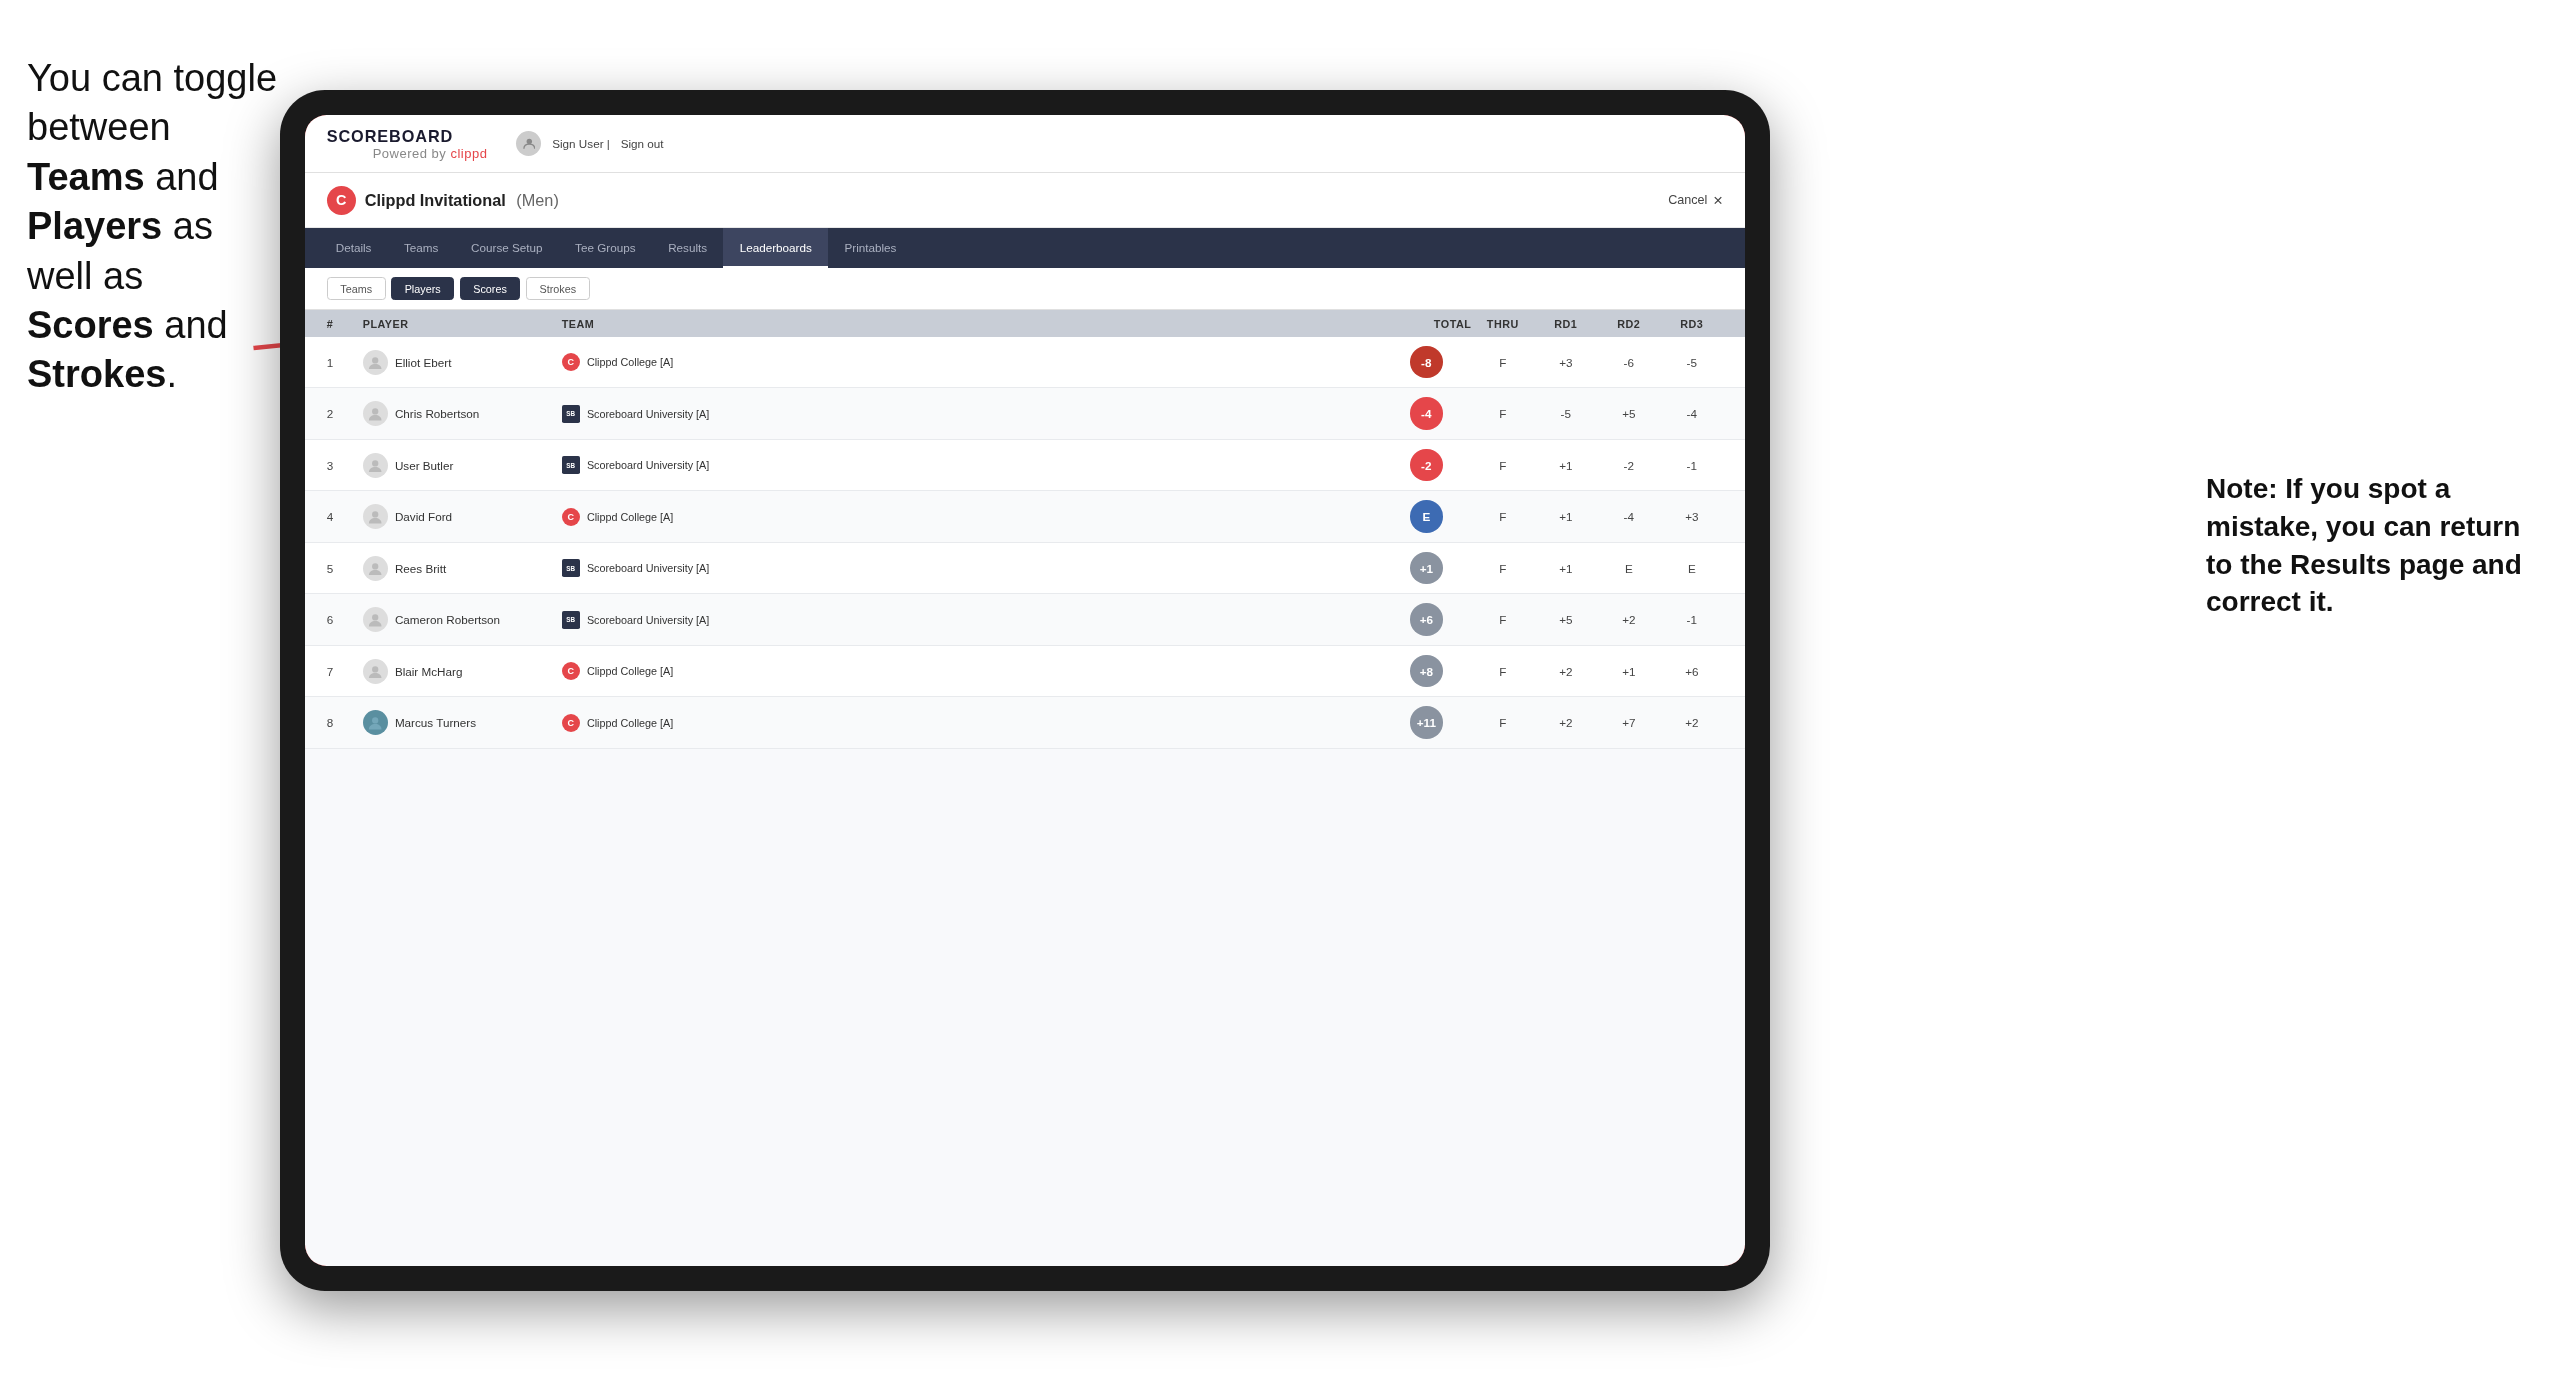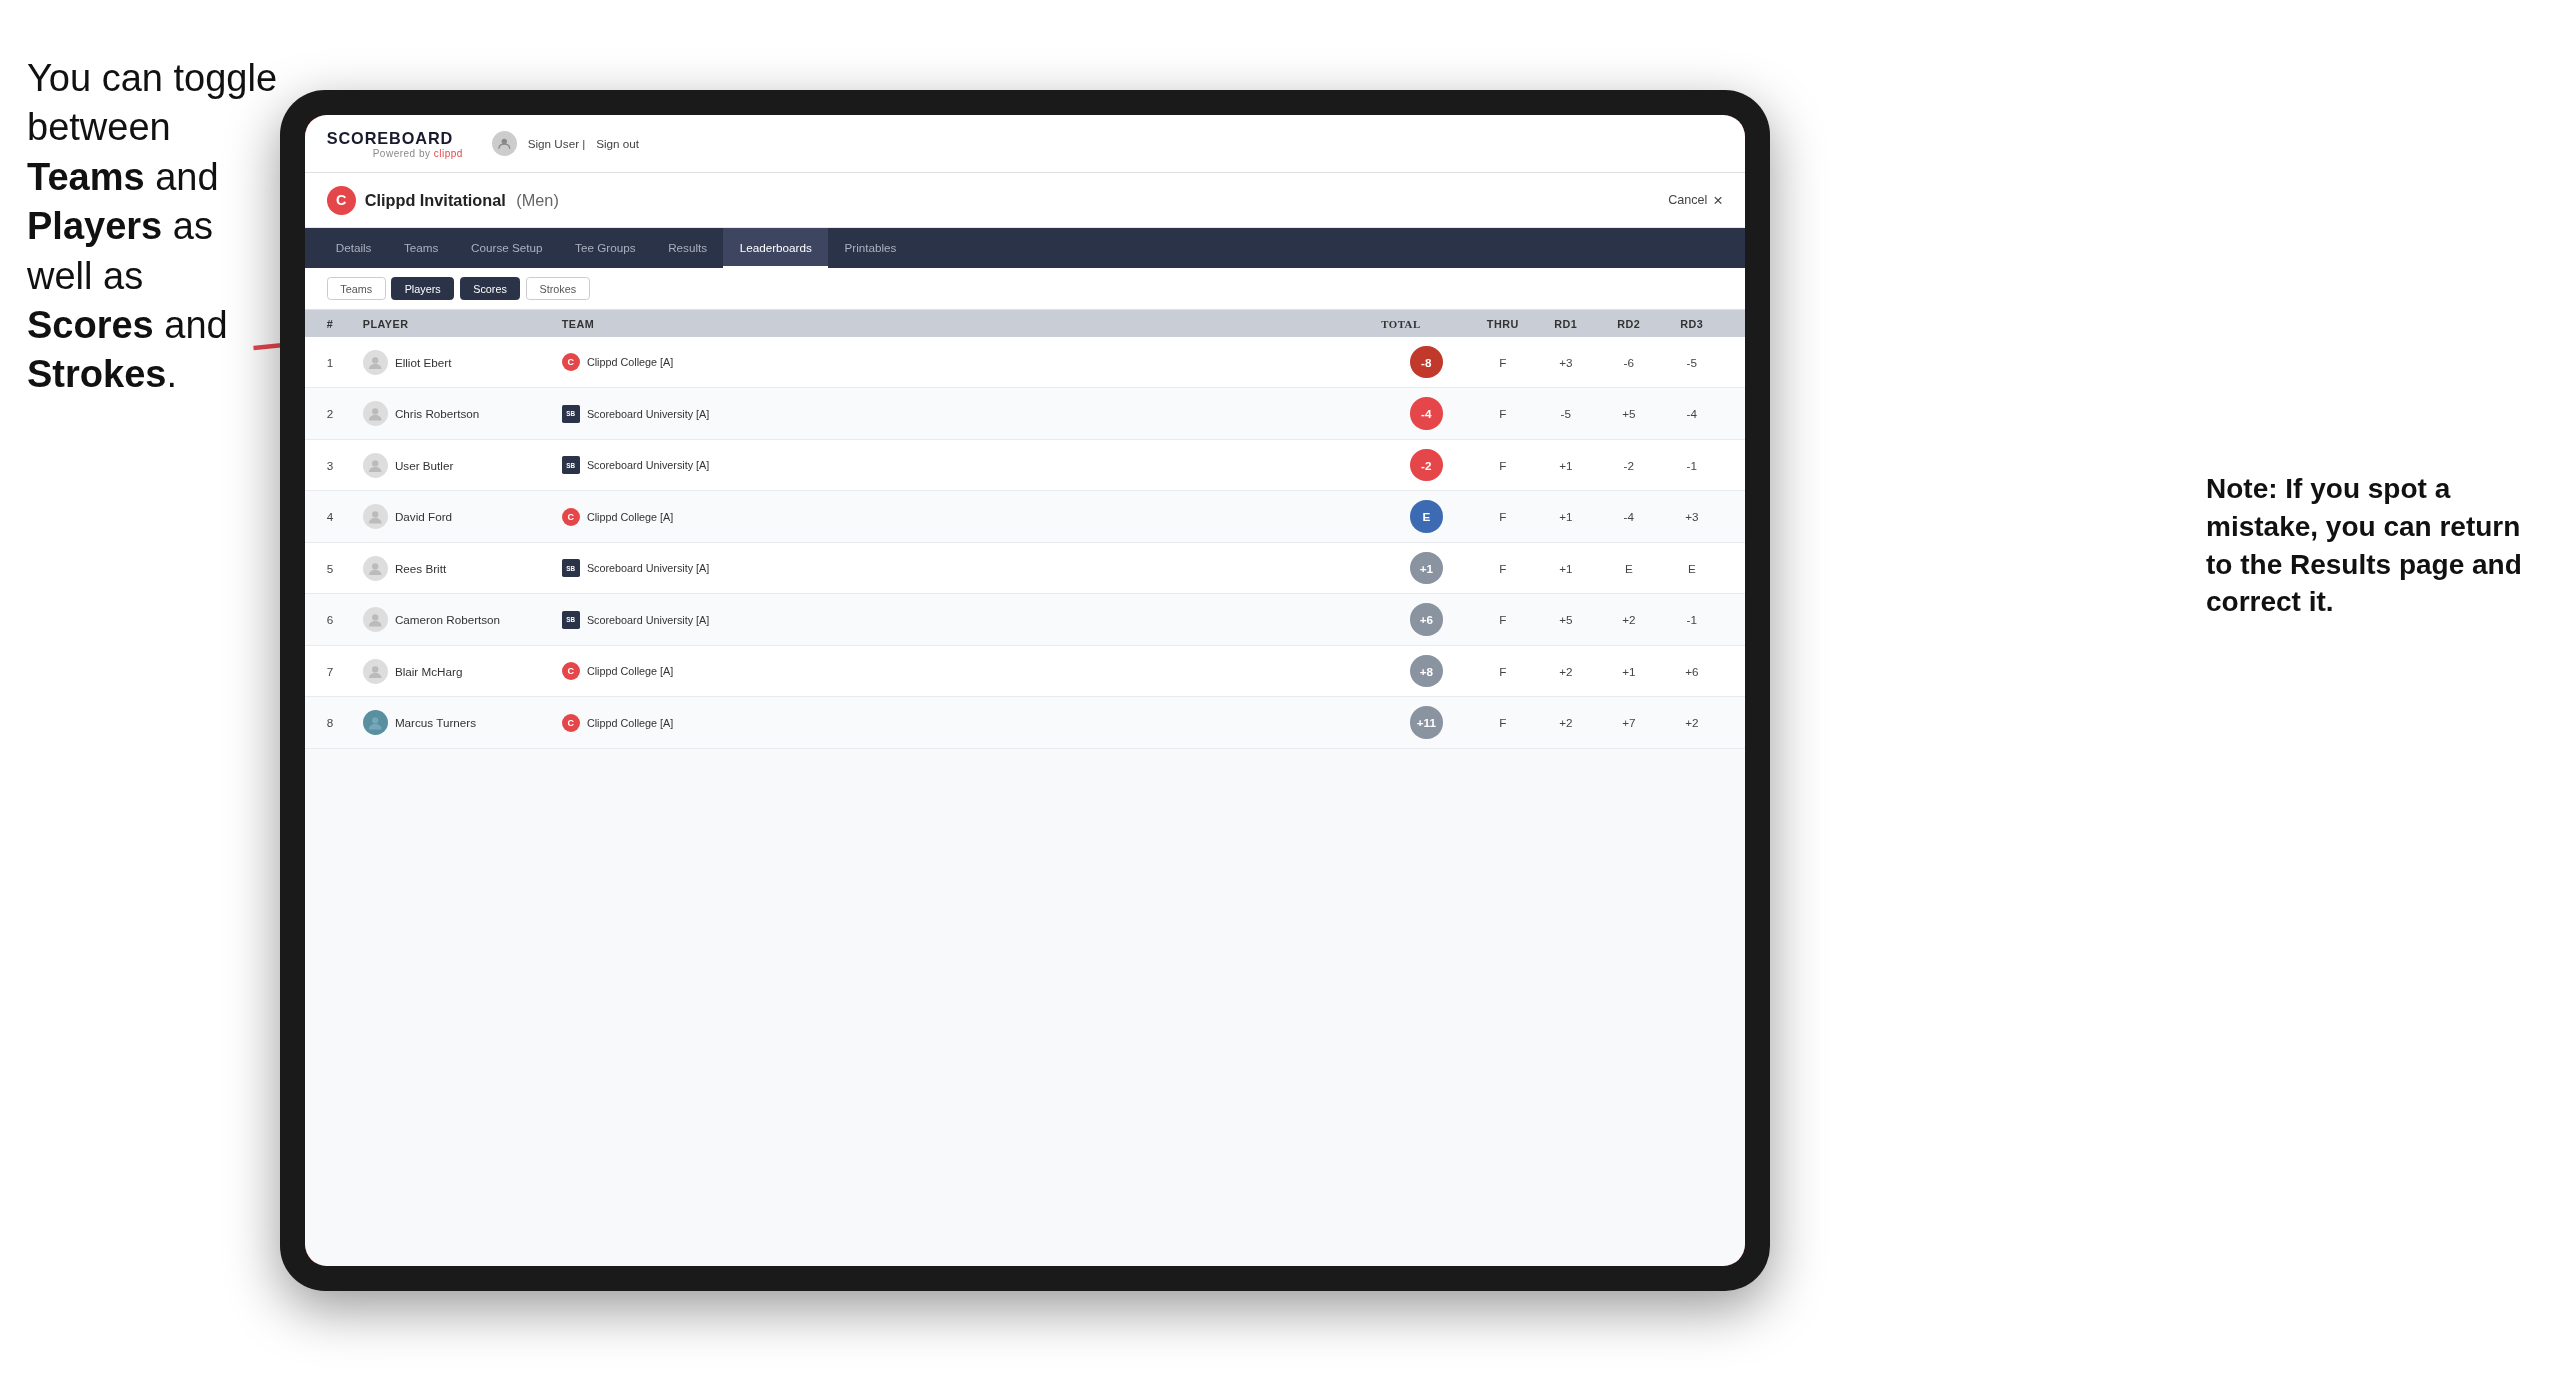--- a/index.html
+++ b/index.html
@@ -76,21 +76,21 @@
       margin-right: 29px;
     }
     .logo-text {
       font-size: 16.3px;
       font-weight: 900;
       letter-spacing: 0.9px;
       color: #1a1a2e;
       text-transform: uppercase;
     }
     .logo-sub {
-      font-size: 10px;
+      font-size: 13px;
       color: #888;
       letter-spacing: 0.5px;
       padding-left: 46px;
     }
     .logo-sub span { color: #e5464a; }
 
     .nav-links {
       display: flex;
       gap: 0;
       flex: 1;
@@ -406,21 +406,21 @@
       <button class="toggle-btn">Teams</button>
       <button class="toggle-btn active">Players</button>
       <button class="toggle-btn active">Scores</button>
       <button class="toggle-btn">Strokes</button>
     </div>
 
     <div class="table-header">
       <div>#</div>
       <div>PLAYER</div>
       <div>TEAM</div>
-      <div style="text-align:left;font-family:Liberation Serif, serif;">TOTAL</div>
+      <div style="text-align:right;">TOTAL</div>
       <div style="text-align:center;">THRU</div>
       <div style="text-align:center;">RD1</div>
       <div style="text-align:center;">RD2</div>
       <div style="text-align:center;">RD3</div>
     </div>
 
     <div class="table-body" id="table-body">
     <div class="table-row">
     <div class="col-num">1</div>
     <div class="player-name-cell">

